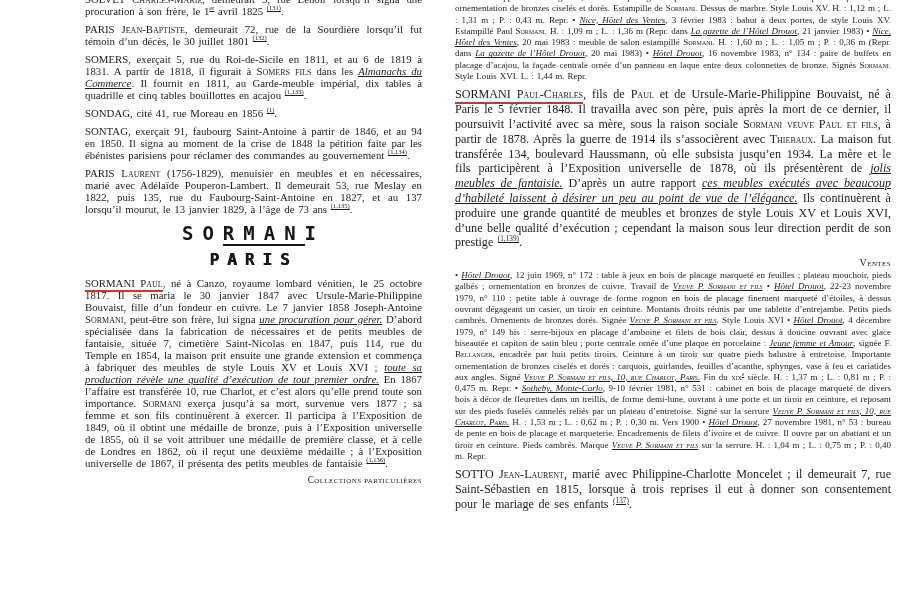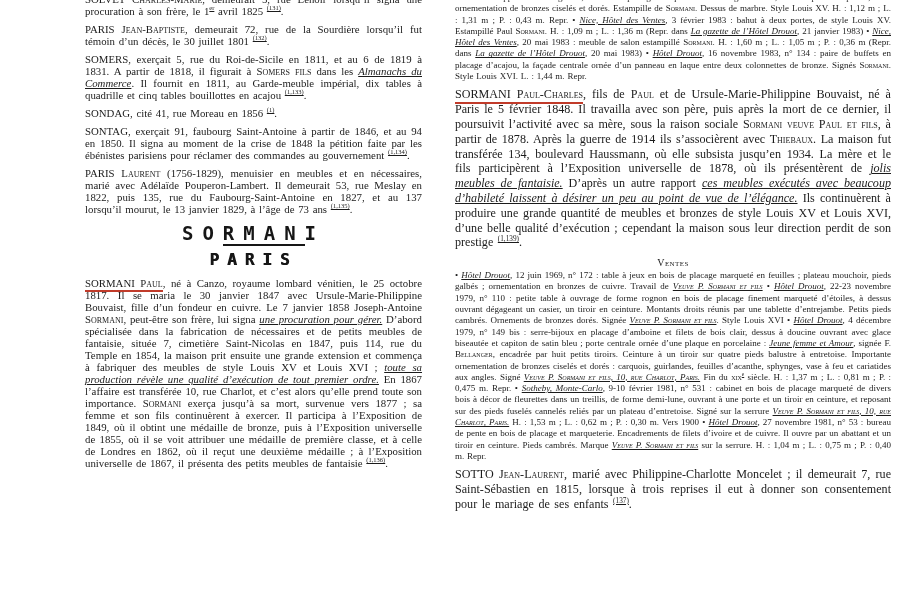--- a/index.html
+++ b/index.html
@@ -6,21 +6,21 @@
   .page{position:relative;width:900px;height:600px;background:#fff;overflow:hidden;
         color:#1b1b1b;font-family:"Liberation Serif",serif;}
   .col{position:absolute;text-align:justify;}
   #col-left{left:85px;top:-7px;width:337px;}
   #col-right{left:455px;top:-8px;width:436px;}
   .para{font-size:10.8px;line-height:12px;margin:0 0 6px 0;word-spacing:1px;}
   #col-right .para{font-size:12.1px;line-height:14.8px;margin-bottom:7px;word-spacing:1.5px;}
   .small{font-size:8.7px;line-height:10.6px;margin:0 0 5px 0;word-spacing:0.6px;}
   #col-right .small{font-size:9px;line-height:11.3px;}
   .head{font-size:9.3px;line-height:11px;font-variant:small-caps;letter-spacing:0.4px;
-        margin:3px 0 2px 0;text-align:center;}
+        margin:3px 0 2px 0;text-align:right;}
   #col-right .head{font-size:10px;}
   .sc{font-variant:small-caps;}
   .it{font-style:italic;text-decoration:underline;}
   .sup{font-size:0.6em;vertical-align:super;line-height:0;letter-spacing:0;text-decoration:underline;}
   .rl{border-bottom:2px solid #c13b2a;padding-bottom:0.5px;}
   .logo{text-align:center;margin:8px 0 9px 0;font-family:"DejaVu Sans Mono",monospace;
         font-weight:bold;color:#161616;text-align:center;}
   .logo .l1{font-size:19px;letter-spacing:9px;line-height:20px;}
   .logo .l1 .u{border-bottom:2.5px solid #161616;}
   .logo .l2{font-size:16px;letter-spacing:8px;line-height:17px;margin-top:8px;
@@ -35,20 +35,21 @@
       <div class="para"><span>PARIS </span><span class="sc">Jean-Baptiste</span><span>, demeurait 72, rue de la Sourdière lorsqu’il fut témoin d’un décès, le 30 juillet 1801 </span><span class="sup">(132)</span><span>.</span></div>
       <div class="para"><span>SOMERS, exerçait 5, rue du Roi-de-Sicile en 1811, et au 6 de 1819 à 1831. A partir de 1818, il figurait à </span><span class="sc">Somers fils</span><span> dans les </span><span class="it">Almanachs du Commerce</span><span>. Il fournit en 1811, au Garde-meuble impérial, dix tables à quadrille et cinq tables bouillottes en acajou </span><span class="sup">(1,133)</span><span>.</span></div>
       <div class="para"><span>SONDAG, cité 41, rue Moreau en 1856 </span><span class="sup">(1)</span><span>.</span></div>
       <div class="para"><span>SONTAG, exerçait 91, faubourg Saint-Antoine à partir de 1846, et au 94 en 1850. Il signa au moment de la crise de 1848 la pétition faite par les ébénistes parisiens pour réclamer des commandes au gouvernement </span><span class="sup">(1,134)</span><span>.</span></div>
       <div class="para"><span>PARIS </span><span class="sc">Laurent</span><span> (1756-1829), menuisier en meubles et en nécessaires, marié avec Adélaïde Pouperon-Lambert. Il demeurait 53, rue Meslay en 1822, puis 135, rue du Faubourg-Saint-Antoine en 1827, et au 137 lorsqu’il mourut, le 13 janvier 1829, à l’âge de 73 ans </span><span class="sup">(1,135)</span><span>.</span></div>
       <div class="logo">
         <div class="l1"><span>SO</span><span class="u">RMAN</span><span>I</span></div>
         <div class="l2">PARIS</div>
       </div>
       <div class="para"><span class="rl">SORMANI </span><span class="sc rl">Paul</span><span>, né à Canzo, royaume lombard vénitien, le 25 octobre 1817. Il se maria le 30 janvier 1847 avec Ursule-Marie-Philippine Bouvaist, fille d’un fondeur en cuivre. Le 7 janvier 1858 Joseph-Antoine </span><span class="sc">Sormani</span><span>, peut-être son frère, lui signa </span><span class="it">une procuration pour gérer.</span><span> D’abord spécialisée dans la fabrication de nécessaires et de petits meubles de fantaisie, située 7, cimetière Saint-Nicolas en 1847, puis 114, rue du Temple en 1854, la maison prit ensuite une grande extension et commença à fabriquer des meubles de style Louis XV et Louis XVI ; </span><span class="it">toute sa production révèle une qualité d’exécution de tout premier ordre.</span><span> En 1867 l’affaire est transférée 10, rue Charlot, et c’est alors qu’elle prend toute son importance. </span><span class="sc">Sormani</span><span> exerça jusqu’à sa mort, survenue vers 1877 ; sa femme et son fils continuèrent à exercer. Il participa à l’Exposition de 1849, où il obtint une médaille de bronze, puis à l’Exposition universelle de 1855, où il se voit attribuer une médaille de première classe, et à celle de Londres en 1862, où il reçut une deuxième médaille ; à l’Exposition universelle de 1867, il présenta des petits meubles de fantaisie </span><span class="sup">(1,136)</span><span>.</span></div>
+      <div class="head"><span class="sc">Collections particulières</span></div>
     </div>
   <div id="col-right" class="col">
       <div class="small"><span>à hauteur d’appui de forme galbée, en bois de placage marqueté de branchages fleuris ; il ouvre par deux portes, belle ornementation de bronzes ciselés et dorés. Estampille de </span><span class="sc">Sormani</span><span>. Dessus de marbre. Style Louis XV. H. : 1,12 m ; L. : 1,31 m ; P. : 0,43 m. Repr. • </span><span class="it">Nice, Hôtel des Ventes</span><span>, 3 février 1983 : bahut à deux portes, de style Louis XV. Estampillé Paul </span><span class="sc">Sormani</span><span>. H. : 1,09 m ; L. : 1,36 m (Repr. dans </span><span class="it">La gazette de l’Hôtel Drouot</span><span>, 21 janvier 1983) • </span><span class="it">Nice, Hôtel des Ventes</span><span>, 20 mai 1983 : meuble de salon estampillé </span><span class="sc">Sormani</span><span>. H. : 1,60 m ; L. : 1,05 m ; P. : 0,36 m (Repr. dans </span><span class="it">La gazette de l’Hôtel Drouot</span><span>, 20 mai 1983) • </span><span class="it">Hôtel Drouot</span><span>, 16 novembre 1983, n° 134 : paire de buffets en placage d’acajou, la façade centrale ornée d’un panneau en laque entre deux colonnettes de bronze. Signés </span><span class="sc">Sormani</span><span>. Style Louis XVI. L. : 1,44 m. Repr.</span></div>
       <div class="para"><span class="rl">SORMANI </span><span class="sc rl">Paul-Charles</span><span>, fils de </span><span class="sc">Paul</span><span> et de Ursule-Marie-Philippine Bouvaist, né à Paris le 5 février 1848. Il travailla avec son père, puis après la mort de ce dernier, il poursuivit l’activité avec sa mère, sous la raison sociale </span><span class="sc">Sormani veuve Paul et fils</span><span>, à partir de 1878. Après la guerre de 1914 ils s’associèrent avec </span><span class="sc">Thiebaux</span><span>. La maison fut transférée 134, boulevard Haussmann, où elle subsista jusqu’en 1934. La mère et le fils participèrent à l’Exposition universelle de 1878, où ils présentèrent de </span><span class="it">jolis meubles de fantaisie.</span><span> D’après un autre rapport </span><span class="it">ces meubles exécutés avec beaucoup d’habileté laissent à désirer un peu au point de vue de l’élégance.</span><span> Ils continuèrent à produire une grande quantité de meubles et bronzes de style Louis XV et Louis XVI, d’une belle qualité d’exécution ; cependant la maison sous leur direction perdit de son prestige </span><span class="sup">(1,139)</span><span>.</span></div>
       <div class="head"><span class="sc">Ventes</span></div>
       <div class="small"><span>• </span><span class="it">Hôtel Drouot</span><span>, 12 juin 1969, n° 172 : table à jeux en bois de placage marqueté en feuilles ; plateau mouchoir, pieds galbés ; ornementation en bronzes de cuivre. Travail de </span><span class="it sc">Veuve P. Sormani et fils</span><span> • </span><span class="it">Hôtel Drouot</span><span>, 22-23 novembre 1979, n° 110 : petite table à ouvrage de forme rognon en bois de placage finement marqueté d’étoiles, à dessus ouvrant dégageant un casier, un tiroir en ceinture. Montants droits réunis par une tablette d’entrejambe. Petits pieds cambrés. Ornements de bronzes dorés. Signée </span><span class="it sc">Veuve P. Sormani et fils</span><span>. Style Louis XVI • </span><span class="it">Hôtel Drouot</span><span>, 4 décembre 1979, n° 149 bis : serre-bijoux en placage d’amboine et filets de bois clair, dessus à doucine ouvrant avec glace biseautée et capiton de satin bleu ; porte centrale ornée d’une plaque en porcelaine : </span><span class="it">Jeune femme et Amour</span><span>, signée F. </span><span class="sc">Bellanger</span><span>, encadrée par huit petits tiroirs. Ceinture à un tiroir sur quatre pieds balustre à entretoise. Importante ornementation de bronzes ciselés et dorés : carquois, guirlandes, feuilles d’acanthe, sphynges, vase à feu et cariatides aux angles. Signé </span><span class="it sc">Veuve P. Sormani et fils, 10, rue Charlot, Paris.</span><span> Fin du </span><span class="sc">xix</span><span class="sup">e</span><span> siècle. H. : 1,37 m ; L. : 0,81 m ; P. : 0,475 m. Repr. • </span><span class="it">Sotheby, Monte-Carlo</span><span>, 9-10 février 1981, n° 531 : cabinet en bois de placage marqueté de divers bois à décor de fleurettes dans un treillis, de forme demi-lune, ouvrant à une porte et un tiroir en ceinture, et reposant sur des pieds fuselés cannelés reliés par un plateau d’entretoise. Signé sur la serrure </span><span class="it sc">Veuve P. Sormani et fils, 10, rue Charlot, Paris.</span><span> H. : 1,53 m ; L. : 0,62 m ; P. : 0,30 m. Vers 1900 • </span><span class="it">Hôtel Drouot</span><span>, 27 novembre 1981, n° 53 : bureau de pente en bois de placage et marqueterie. Encadrements de filets d’ivoire et de cuivre. Il ouvre par un abattant et un tiroir en ceinture. Pieds cambrés. Marque </span><span class="it sc">Veuve P. Sormani et fils</span><span> sur la serrure. H. : 1,04 m ; L. : 0,75 m ; P. : 0,40 m. Repr.</span></div>
       <div class="para"><span>SOTTO </span><span class="sc">Jean-Laurent</span><span>, marié avec Philippine-Charlotte Moncelet ; il demeurait 7, rue Saint-Sébastien en 1815, lorsque à trois reprises il eut à donner son consentement pour le mariage de ses enfants </span><span class="sup">(137)</span><span>.</span></div>
     </div>
 </div>
 

